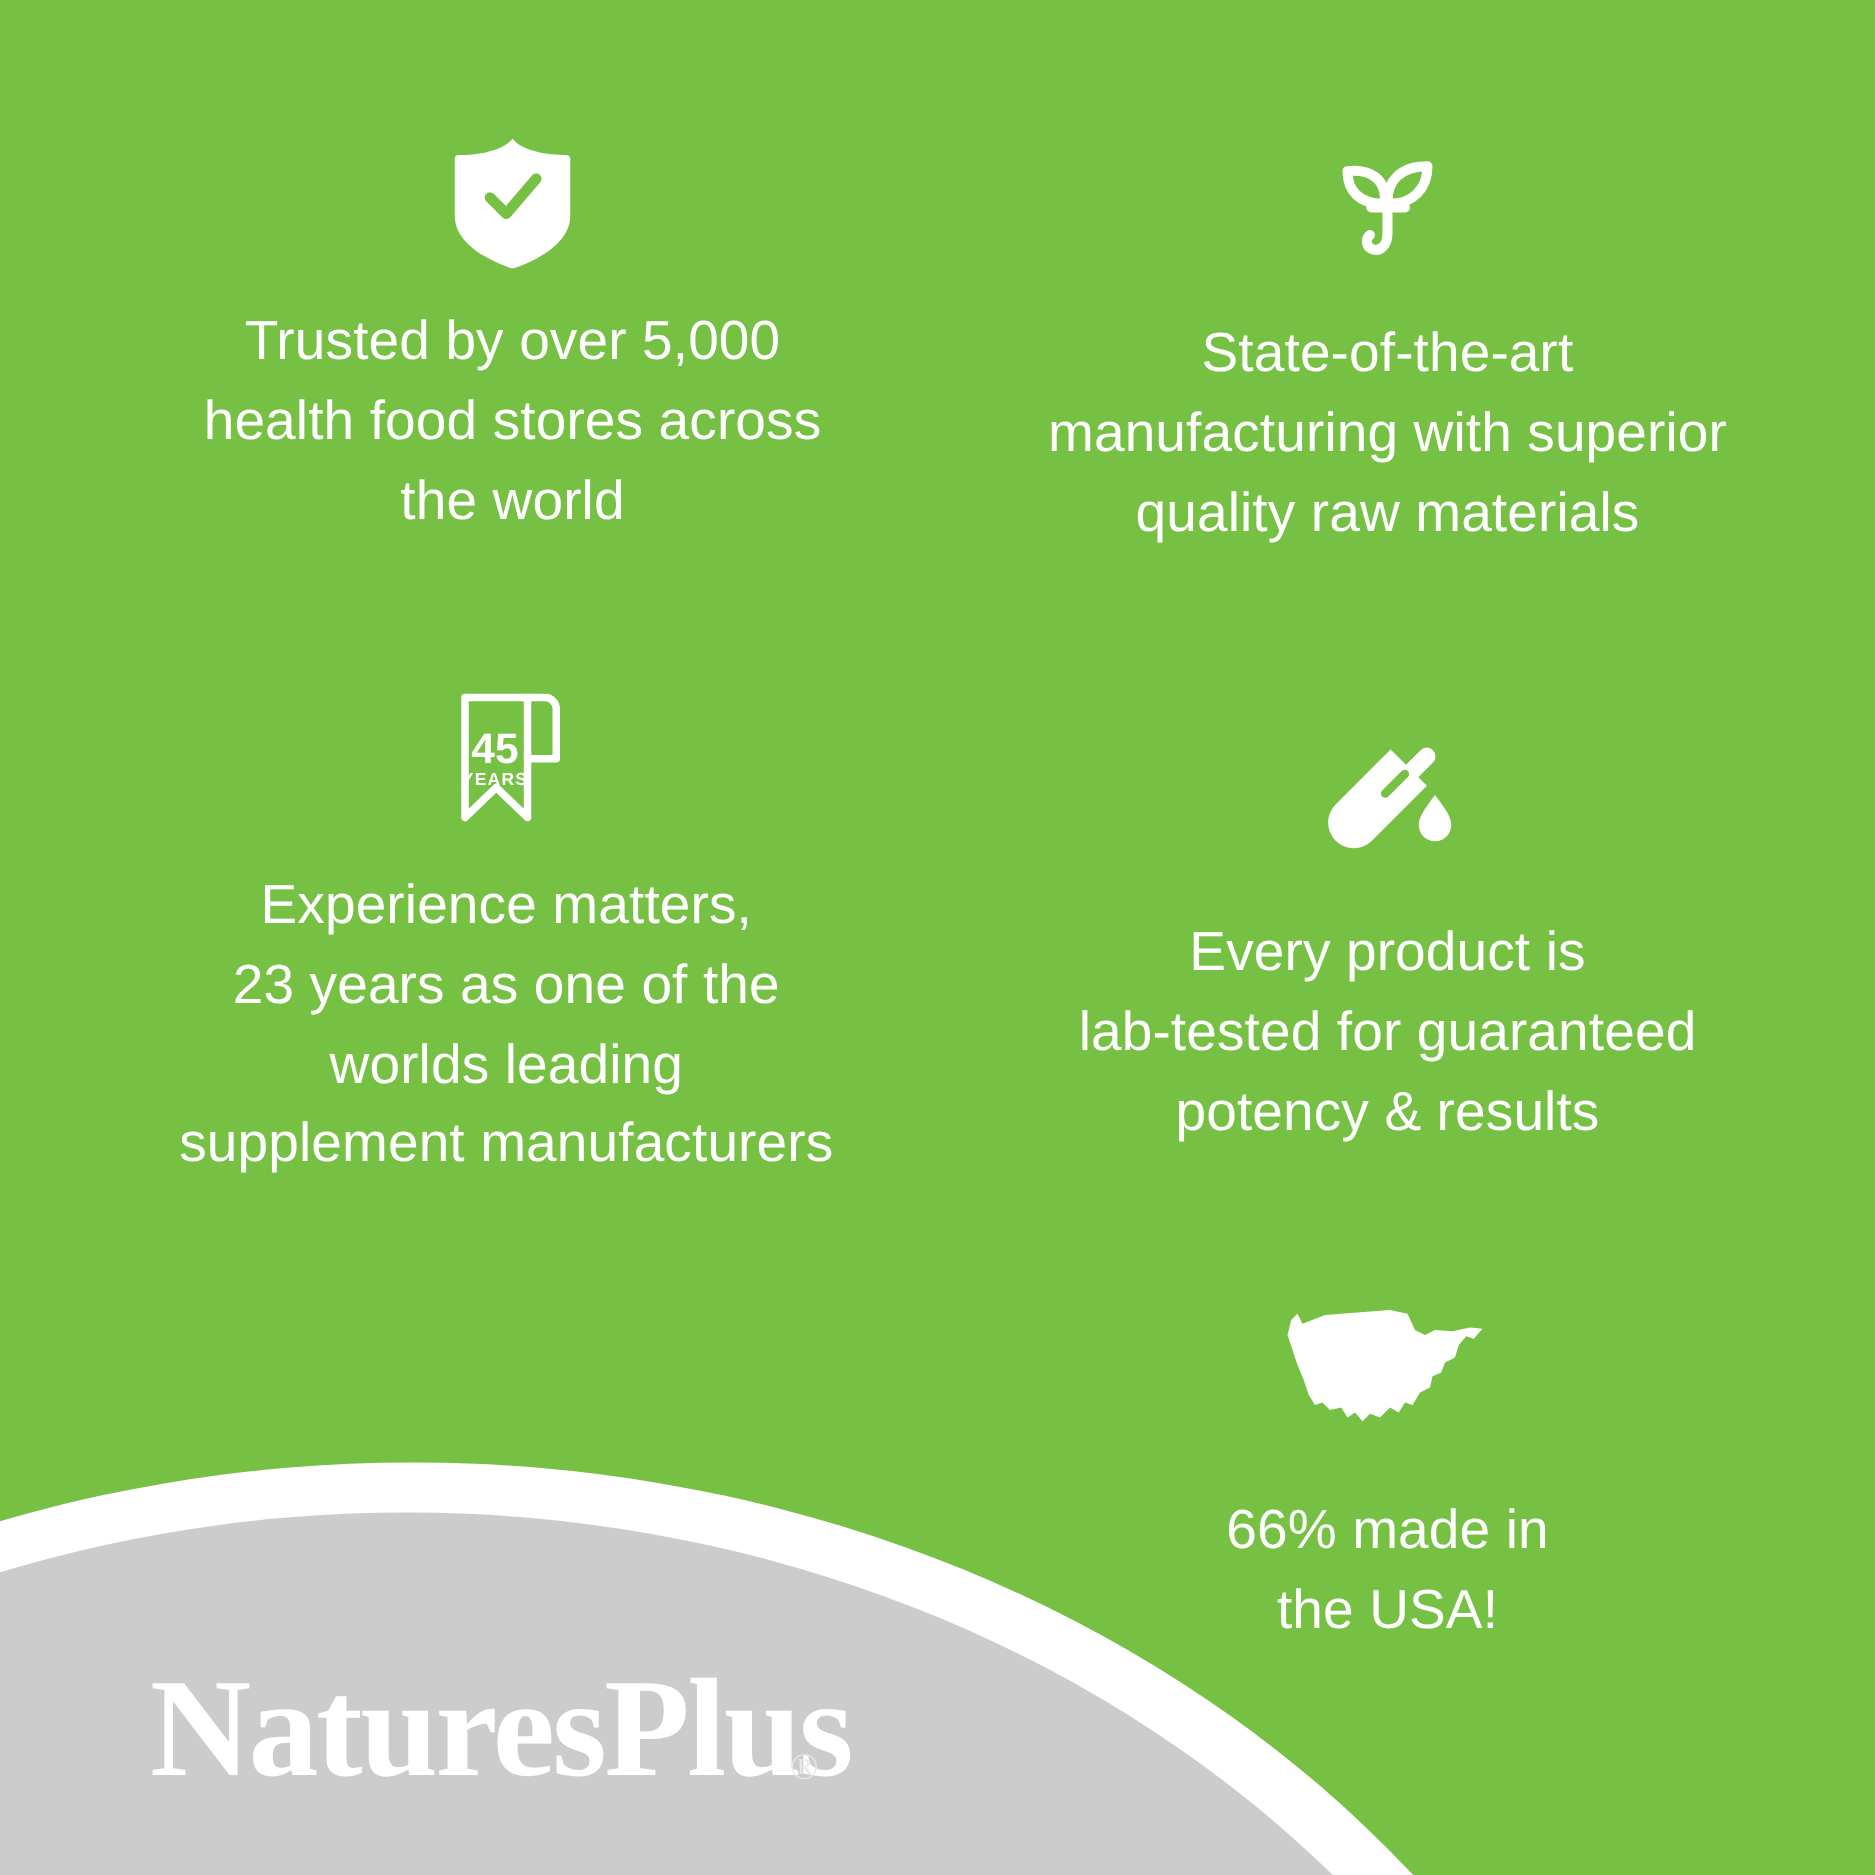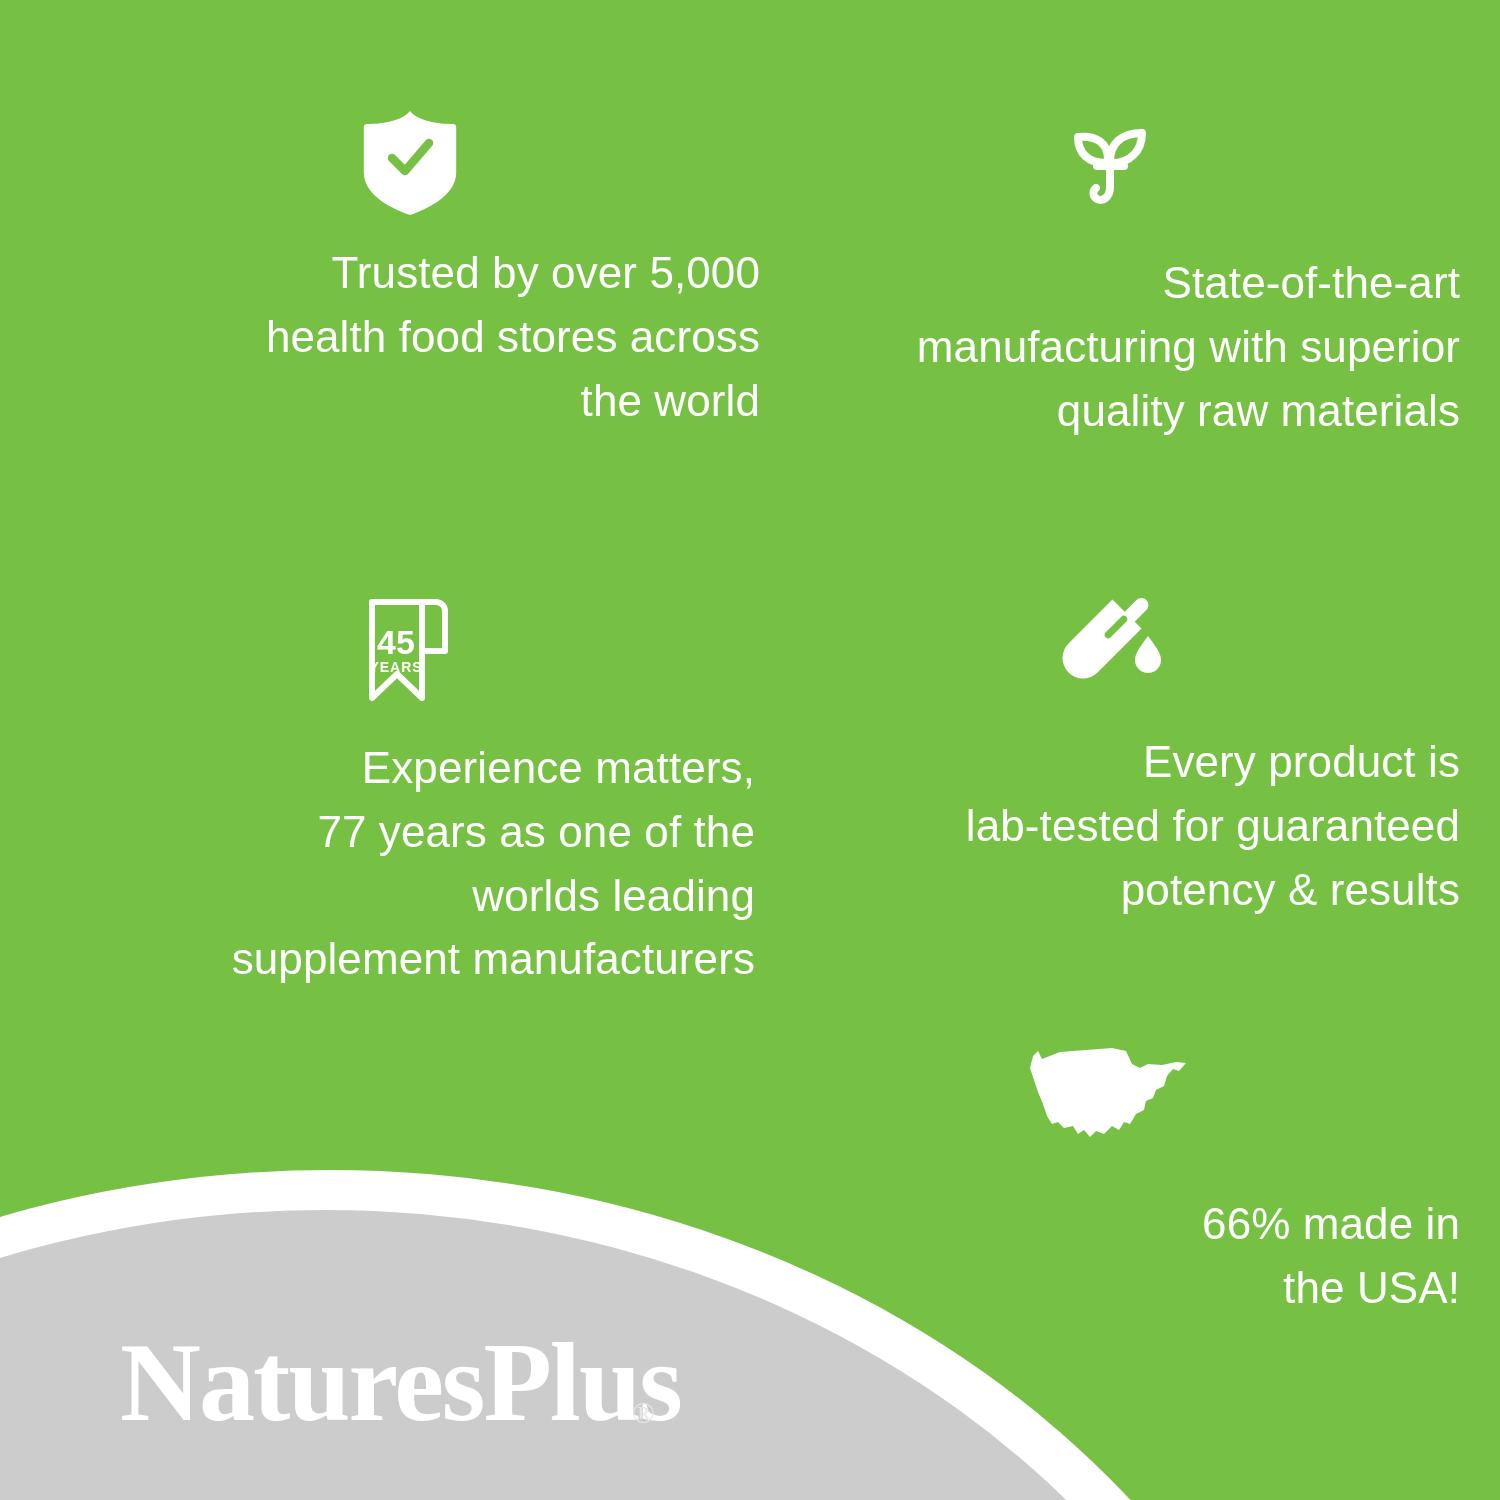--- a/index.html
+++ b/index.html
@@ -27,41 +27,41 @@
   
   .grid {
     position: absolute;
     left: 0;
     top: 0;
     width: 1500px;
     height: 1500px;
   }
   .cell {
     position: absolute;
-    text-align: right;
+    text-align: center;
   }
   .icon-wrap {
     display: flex;
     align-items: flex-end;
     justify-content: center;
     width: 100%;
   }
   .cell-text {
     color: #ffffff;
     font-size: 44px;
     line-height: 1.45;
     font-weight: 400;
     letter-spacing: 0.1px;
     white-space: pre-line;
     margin-top: 26px;
   }
   
   #cell-trusted   { left: 60px;   top: 105px;  width: 700px; }
   #cell-manufact  { left: 760px;  top: 105px;  width: 700px; }
-  #cell-experience{ left: 55px;   top: 588px;  width: 700px; }
+  #cell-experience{ left: 55px;   top: 544px;  width: 700px; }
   #cell-labtested { left: 760px;  top: 580px;  width: 700px; }
   #cell-usa       { left: 760px;  top: 1030px; width: 700px; }
 
   #cell-trusted .icon-wrap,
   #cell-manufact .icon-wrap { height: 110px; }
   #cell-experience .icon-wrap { height: 120px; }
   #cell-labtested .icon-wrap { height: 110px; }
   #cell-usa .icon-wrap { height: 120px; }
 
   #cell-manufact .cell-text { margin-top: 36px; }
@@ -133,21 +133,21 @@
 
             <path d="M23 12 h50 v96 L48 84 L23 108 Z"></path>
 
             <path d="M73 12 h14 a9 9 0 0 1 9 9 v40 h-23"></path>
           </g>
           <text x="47" y="64" fill="#ffffff" font-family="Liberation Sans, sans-serif" font-size="34" font-weight="bold" text-anchor="middle">45</text>
           <text x="47" y="82" fill="#ffffff" font-family="Liberation Sans, sans-serif" font-size="14" font-weight="bold" letter-spacing="1" text-anchor="middle">YEARS</text>
         </svg>
       </div>
       <div class="cell-text">Experience matters,
-77 years as one of the
+23 years as one of the
 worlds leading
 supplement manufacturers</div>
     </div>
 
     <div class="cell" id="cell-labtested">
       <div class="icon-wrap">
         <svg width="110" height="104" viewBox="0 0 110 104" aria-hidden="true">
           <g fill="#ffffff">
 
             <path d="M57.5 13.5 L86.5 42.5 L42.5 86.5 A20.5 20.5 0 0 1 13.5 57.5 Z"></path>

